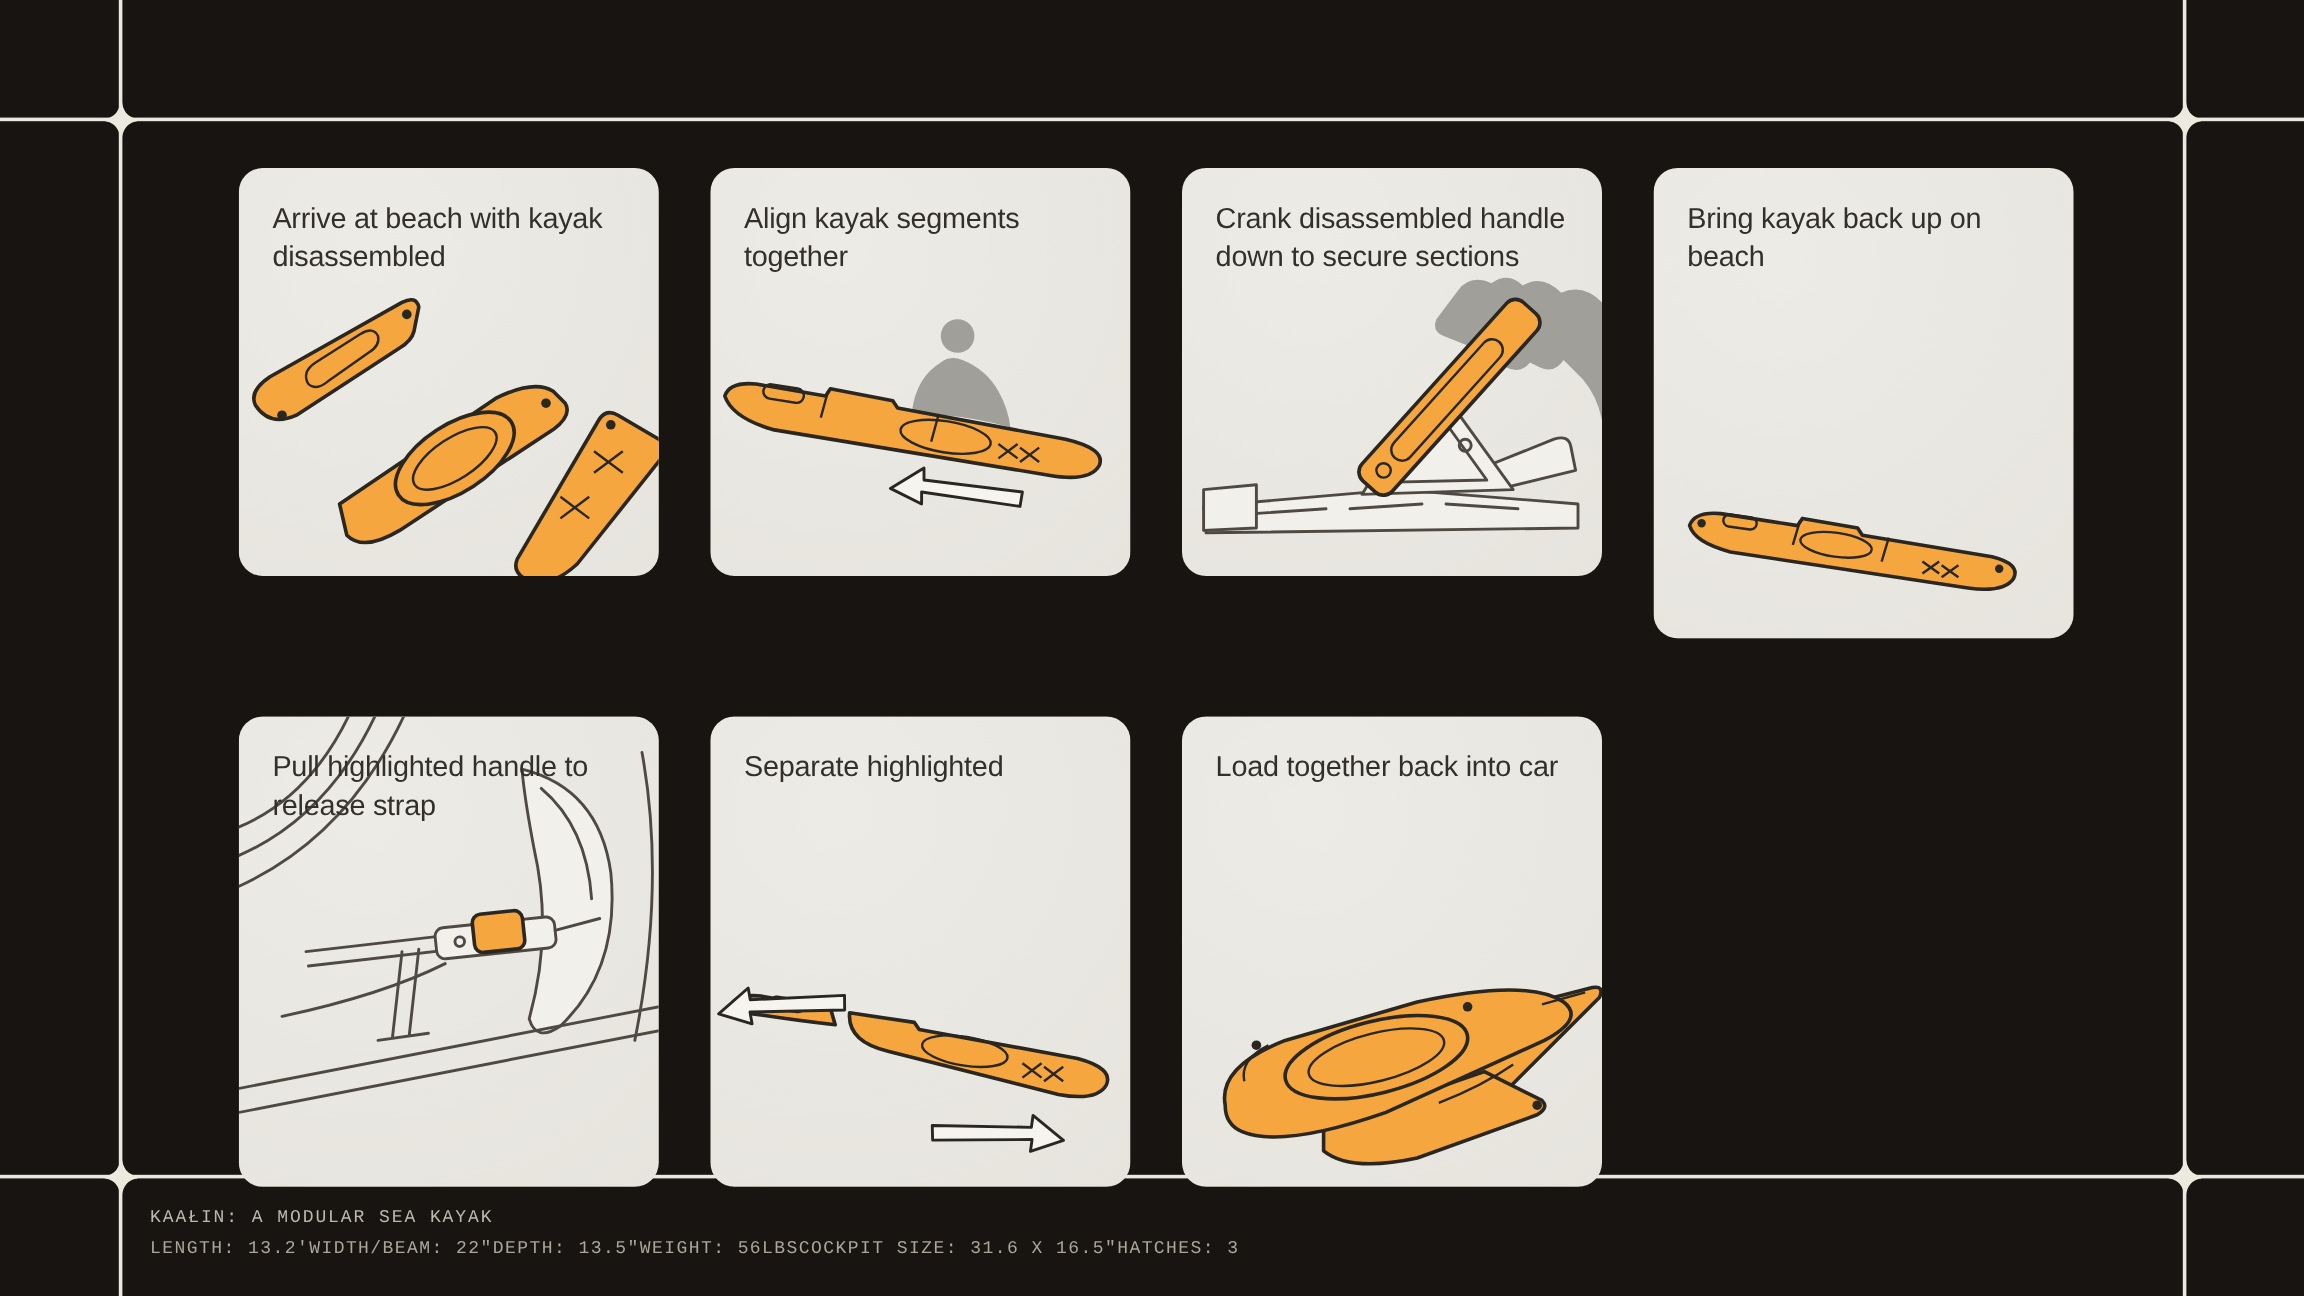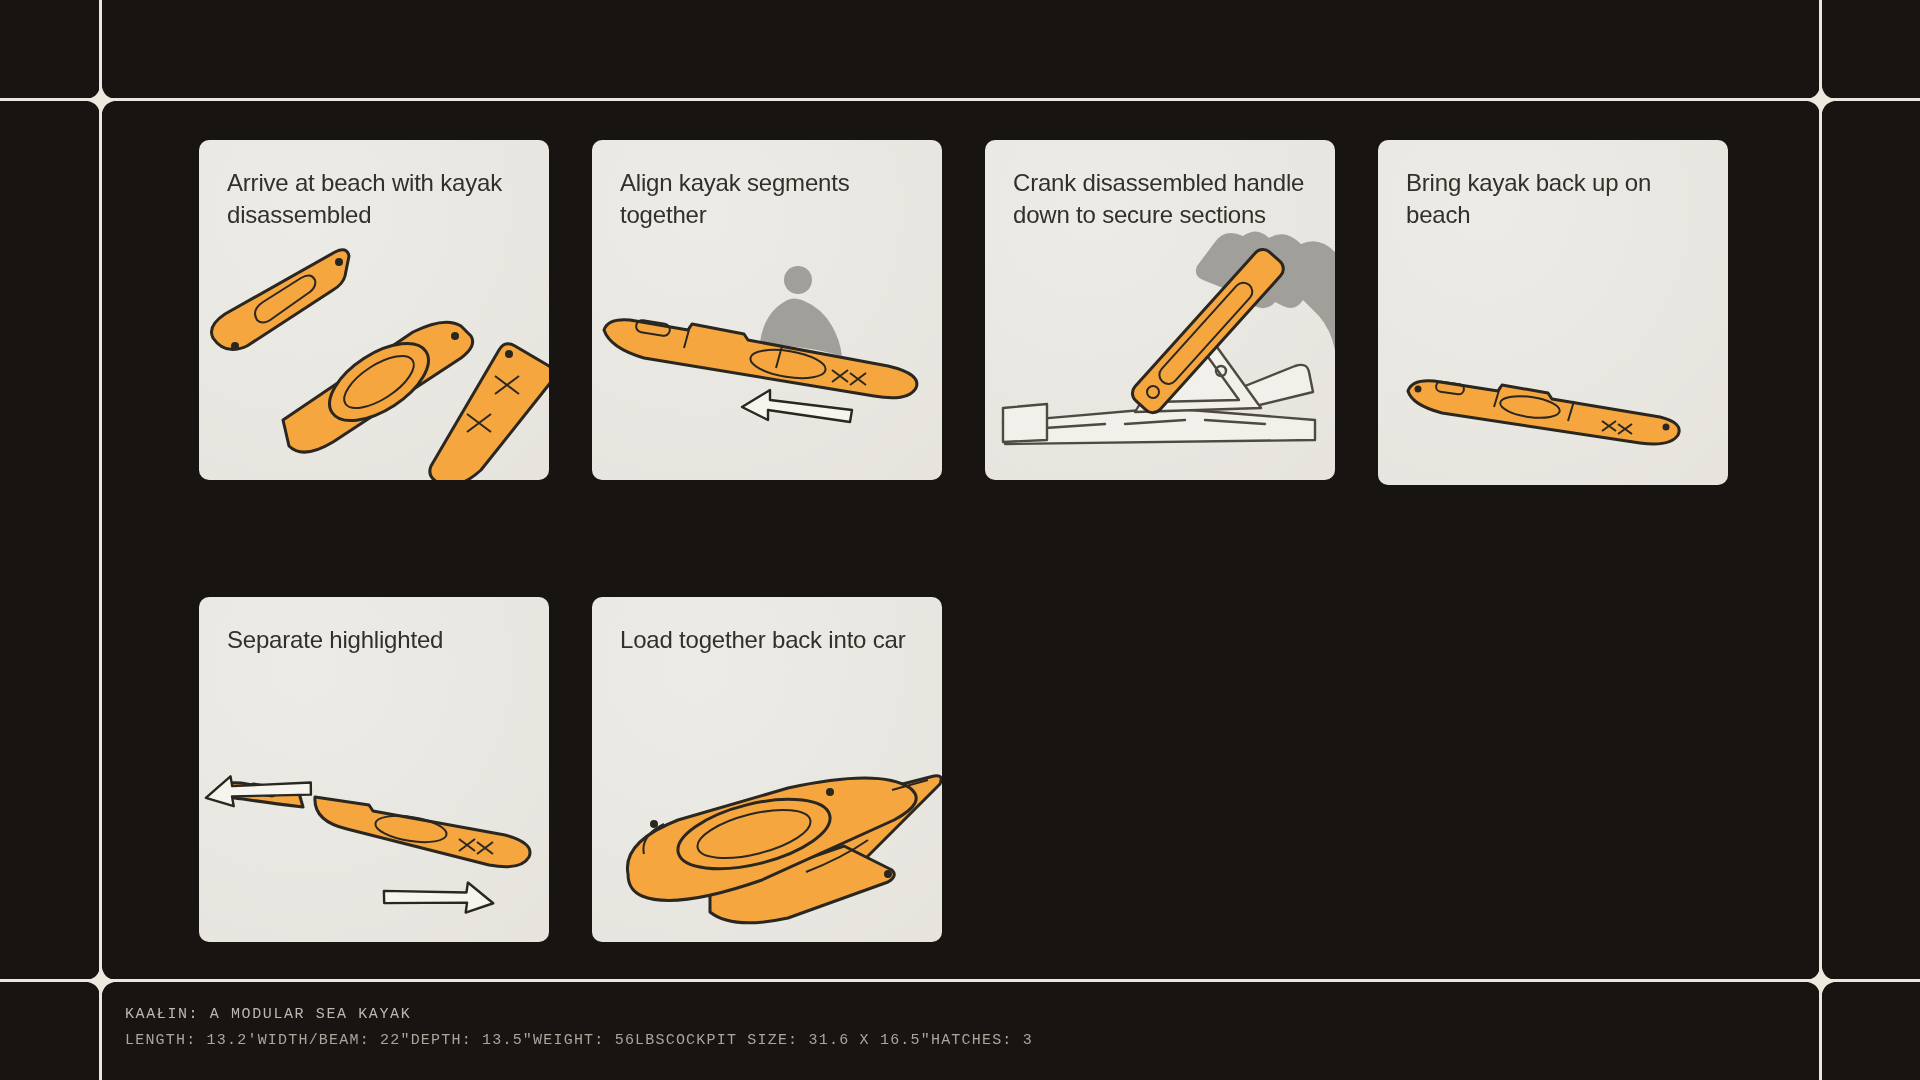--- a/index.html
+++ b/index.html
@@ -10,23 +10,23 @@
   }
   
   .vline{position:absolute;top:0;width:3px;height:1080px;background:#e9e7e0;}
   .hline{position:absolute;left:0;width:1920px;height:3px;background:#e9e7e0;}
   .sparkle{position:absolute;width:44px;height:44px;margin:-22px 0 0 -22px;}
   .sparkle path{fill:#ecead f;}
   
   .grid{position:absolute;left:199px;top:140px;display:grid;
         grid-template-columns:repeat(4,350px);grid-auto-rows:340px;
         column-gap:43px;row-gap:117px;}
-  .grid .row2{height:345px;}
+  .grid .row2{height:392px;}
   .card{
-    position:relative;background:#eae8e2;border-radius:10px;overflow:hidden;
+    position:relative;background:#eae8e2;border-radius:20px;overflow:hidden;
     background-image:radial-gradient(circle at 30% 20%, #edebe5 0%, #e9e7e1 55%, #e6e4dd 100%);
   }
   .card-title{
     position:relative;z-index:2;margin:0;padding:27px 26px 0 28px;
     font-size:24px;line-height:1.32;font-weight:400;color:#33302b;
     letter-spacing:-0.2px;
   }
   .ill{position:absolute;left:0;bottom:0;z-index:1;display:block;}
   .ill-full{position:absolute;inset:0;z-index:1;display:block;}
   
@@ -132,20 +132,39 @@
         </g>
         <path class="k-detail" d="M122 142 L116 162 M196 156 L190 176"></path>
         <ellipse cx="152" cy="162" rx="30" ry="10" transform="rotate(8 152 162)" fill="#ef9c33" class="k-detail"></ellipse>
         <rect x="58" y="138" width="28" height="10" rx="5" transform="rotate(8 72 143)" class="k-detail"></rect>
         <path class="k-detail" d="M224 176 L238 186 M238 176 L224 186 M240 179 L254 189 M254 179 L240 189"></path>
         <circle cx="40" cy="144" r="3.5" fill="#2a2620"></circle>
         <circle cx="288" cy="182" r="3.5" fill="#2a2620"></circle>
       </svg>
     </div>
 
+    <div class="card row2">
+      <svg class="ill-full" width="350" height="345" viewBox="0 0 350 345">
+        <path class="lineart" d="M-10 96 Q60 72 96 -10 M-10 120 Q75 88 118 -10 M-10 146 Q92 104 142 -10"></path>
+        <path class="lineart-f" d="M236 44 Q300 60 310 130 Q318 210 268 258 Q248 272 242 252 Q262 180 246 110 Q238 68 236 44 Z"></path>
+        <path class="lineart" d="M252 60 Q290 92 294 152"></path>
+        <path class="lineart" d="M336 30 Q356 140 330 270"></path>
+        <path class="lineart" d="M56 196 L230 176 M58 208 L232 188"></path>
+        <path class="lineart" d="M136 196 L128 268 M150 194 L142 266 M116 270 L158 264"></path>
+        <path class="lineart" d="M-10 312 L360 240 M-10 332 L360 260"></path>
+        <path class="lineart" d="M36 250 Q120 232 172 206"></path>
+        <g transform="rotate(-6 210 185)">
+          <rect x="164" y="172" width="100" height="26" rx="7" class="lineart-f"></rect>
+          <rect x="196" y="164" width="42" height="32" rx="7" fill="#f6a63e" class="k-outline"></rect>
+          <circle cx="184" cy="185" r="4" class="lineart"></circle>
+          <path class="lineart" d="M264 184 L302 178"></path>
+        </g>
+      </svg>
+      <p class="card-title">Pull highlighted handle to release strap</p>
+    </div>
 
     <div class="card row2">
       <p class="card-title">Separate highlighted</p>
       <svg class="ill" width="350" height="245" viewBox="0 0 350 245">
         <g fill="#f6a63e" class="k-outline">
           <path d="M16 96 Q20 84 42 86 L100 96 L104 110 Q70 106 44 102 Q22 100 16 96 Z"></path>
           <path d="M116 100 L170 108 L174 114 L306 138 Q336 146 330 160 Q322 174 290 168 L148 132 Q114 124 116 100 Z"></path>
         </g>
         <rect x="50" y="88" width="28" height="10" rx="5" transform="rotate(9 64 93)" class="k-detail"></rect>
         <ellipse cx="212" cy="132" rx="36" ry="12" transform="rotate(9 212 132)" fill="#ef9c33" class="k-detail"></ellipse>

